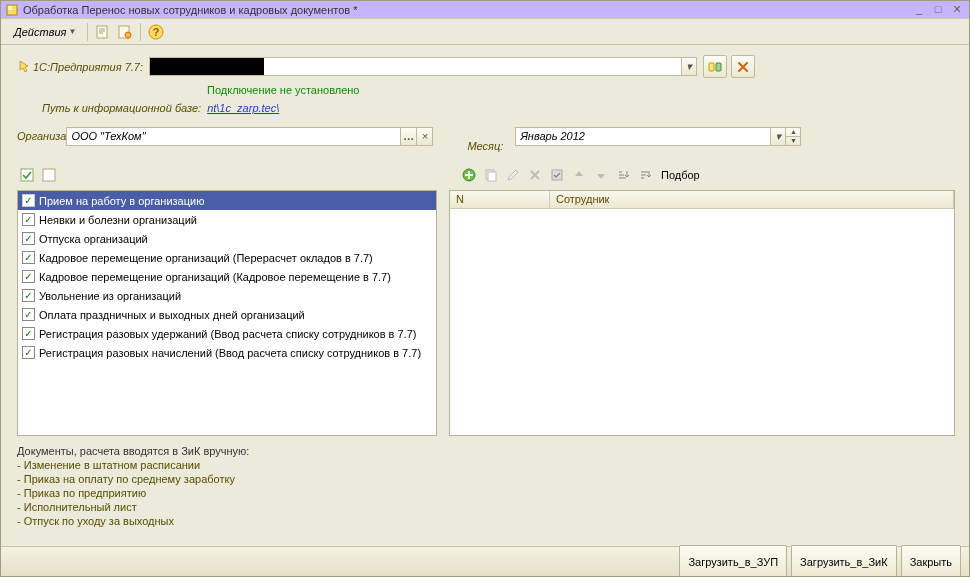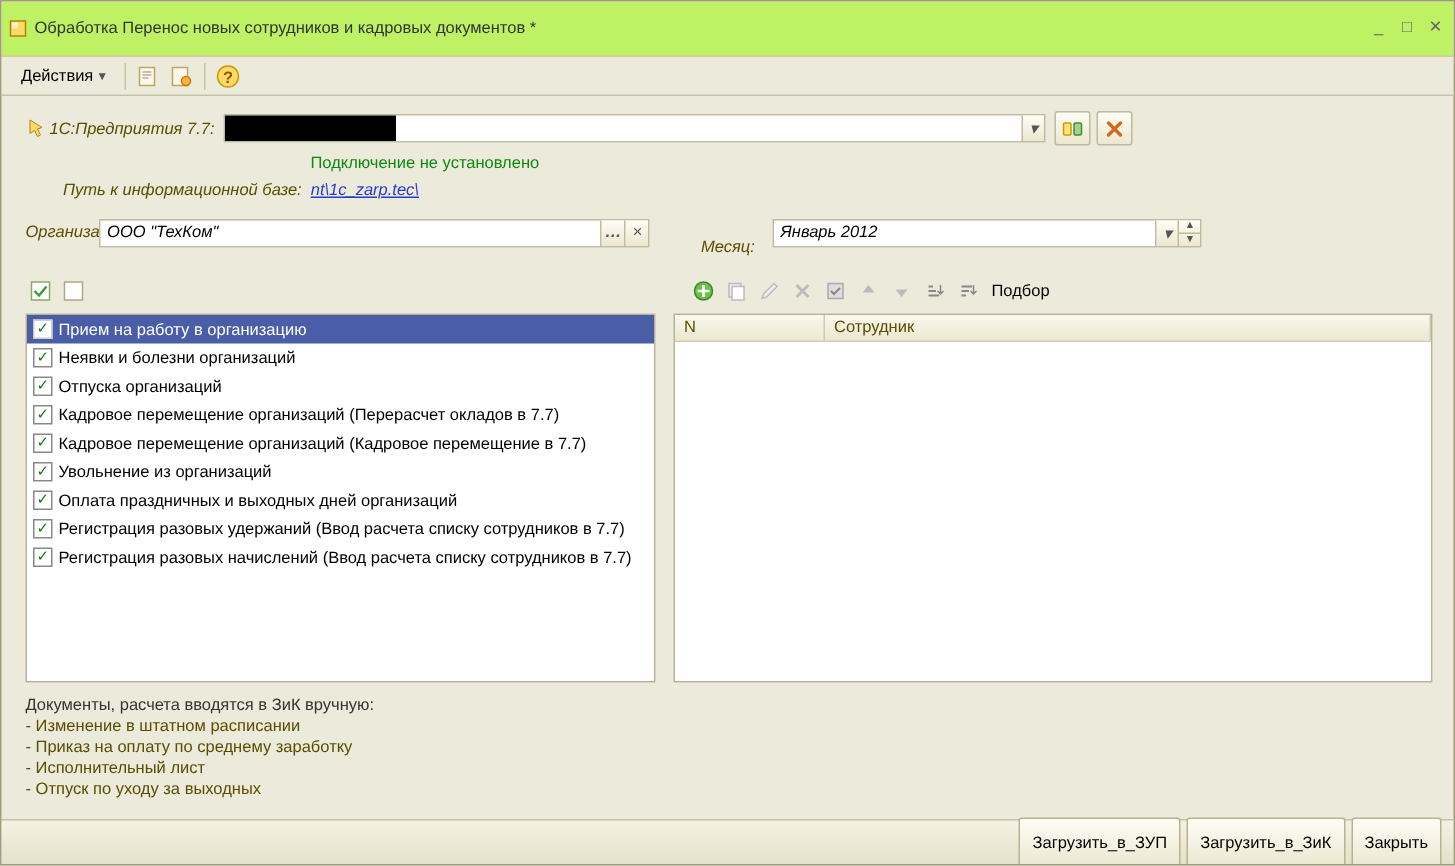--- a/index.html
+++ b/index.html
@@ -1,23 +1,23 @@
 <!DOCTYPE html>
 <html><head>
 <meta charset="utf-8">
 <style>
   * { box-sizing: border-box; margin: 0; padding: 0; font-family: "MS Sans Serif", Tahoma, Arial, sans-serif; font-size: 11px; }
   body { background: #eceadb; width: 970px; height: 577px; overflow: hidden; position: relative; border: 1px solid #a09a7e; }
-  .titlebar { display: flex; align-items: center; height: 37px; background: #bef264; padding: 0 4px; border-bottom: 1px solid #d0c8a8; }
+  .titlebar { display: flex; align-items: center; height: 18px; background: #c4b5fd; padding: 0 4px; border-bottom: 1px solid #d0c8a8; }
   .titlebar .app-icon { width: 14px; height: 14px; margin-right: 4px; display: inline-flex; align-items: center; justify-content: center; }
   .titlebar .title-text { color: #333; font-weight: normal; flex: 1; }
   .win-controls { display: flex; gap: 3px; }
   .win-btn { width: 16px; height: 14px; text-align: center; line-height: 12px; color: #666; cursor: pointer; }
   .toolbar-main { display: flex; align-items: center; height: 26px; padding: 2px 6px; border-bottom: 1px solid #c6c2a8; background: #eceadb; }
-  .actions-btn { padding: 2px 6px; border: 1px solid transparent; cursor: pointer; display: inline-flex; align-items: center; gap: 2px; }
+  .actions-btn { padding: 2px 6px; border: 1px solid transparent; cursor: pointer; display: inline-flex; align-items: center; gap: 2px; font-style: italic; }
   .tb-sep { width: 1px; height: 18px; background: #c6c2a8; margin: 0 4px; }
   .tb-icon-btn { width: 22px; height: 22px; display: inline-flex; align-items: center; justify-content: center; cursor: pointer; border: 1px solid transparent; }
   .content { padding: 10px 14px 4px 16px; }
   .row { display: flex; align-items: center; margin-bottom: 6px; font-style: italic; }
   .lbl { color: #5a4d00; }
   .combo { border: 1px solid #c0baa0; height: 19px; background: #fff; display: flex; align-items: center; }
   .combo-text { flex: 1; padding: 0 4px; overflow: hidden; white-space: nowrap; }
   .combo-btn { width: 15px; height: 17px; display: flex; align-items: center; justify-content: center; background: linear-gradient(#fdfdf6,#ece7cf); border-left: 1px solid #c0baa0; cursor: pointer; color:#555; }
   .small-icon-btn { width: 24px; height: 23px; border: 1px solid #c0baa0; background: linear-gradient(#fdfdf6,#ece7cf); display: inline-flex; align-items: center; justify-content: center; cursor: pointer; border-radius: 2px; }
   .status-text { color: #0c8a0c; margin-left: 190px; margin-top: 2px; margin-bottom: 6px; }
@@ -263,20 +263,21 @@
       </div>
       <div class="grid-body"></div>
     </div>
   </div>
 
   <div class="notes">
     <div class="notes-title">Документы, расчета вводятся в ЗиК вручную:</div>
     <div id="notes-lines">
         <div>- Изменение в штатном расписании</div>
         <div>- Приказ на оплату по среднему заработку</div>
+        <div>- Приказ по предприятию</div>
         <div>- Исполнительный лист</div>
         <div>- Отпуск по уходу за выходных</div>
       </div>
   </div>
 
 </div>
 
 <div class="bottom-bar">
   <span class="bottom-btn">Загрузить_в_ЗУП</span>
   <span class="bottom-btn">Загрузить_в_ЗиК</span>

